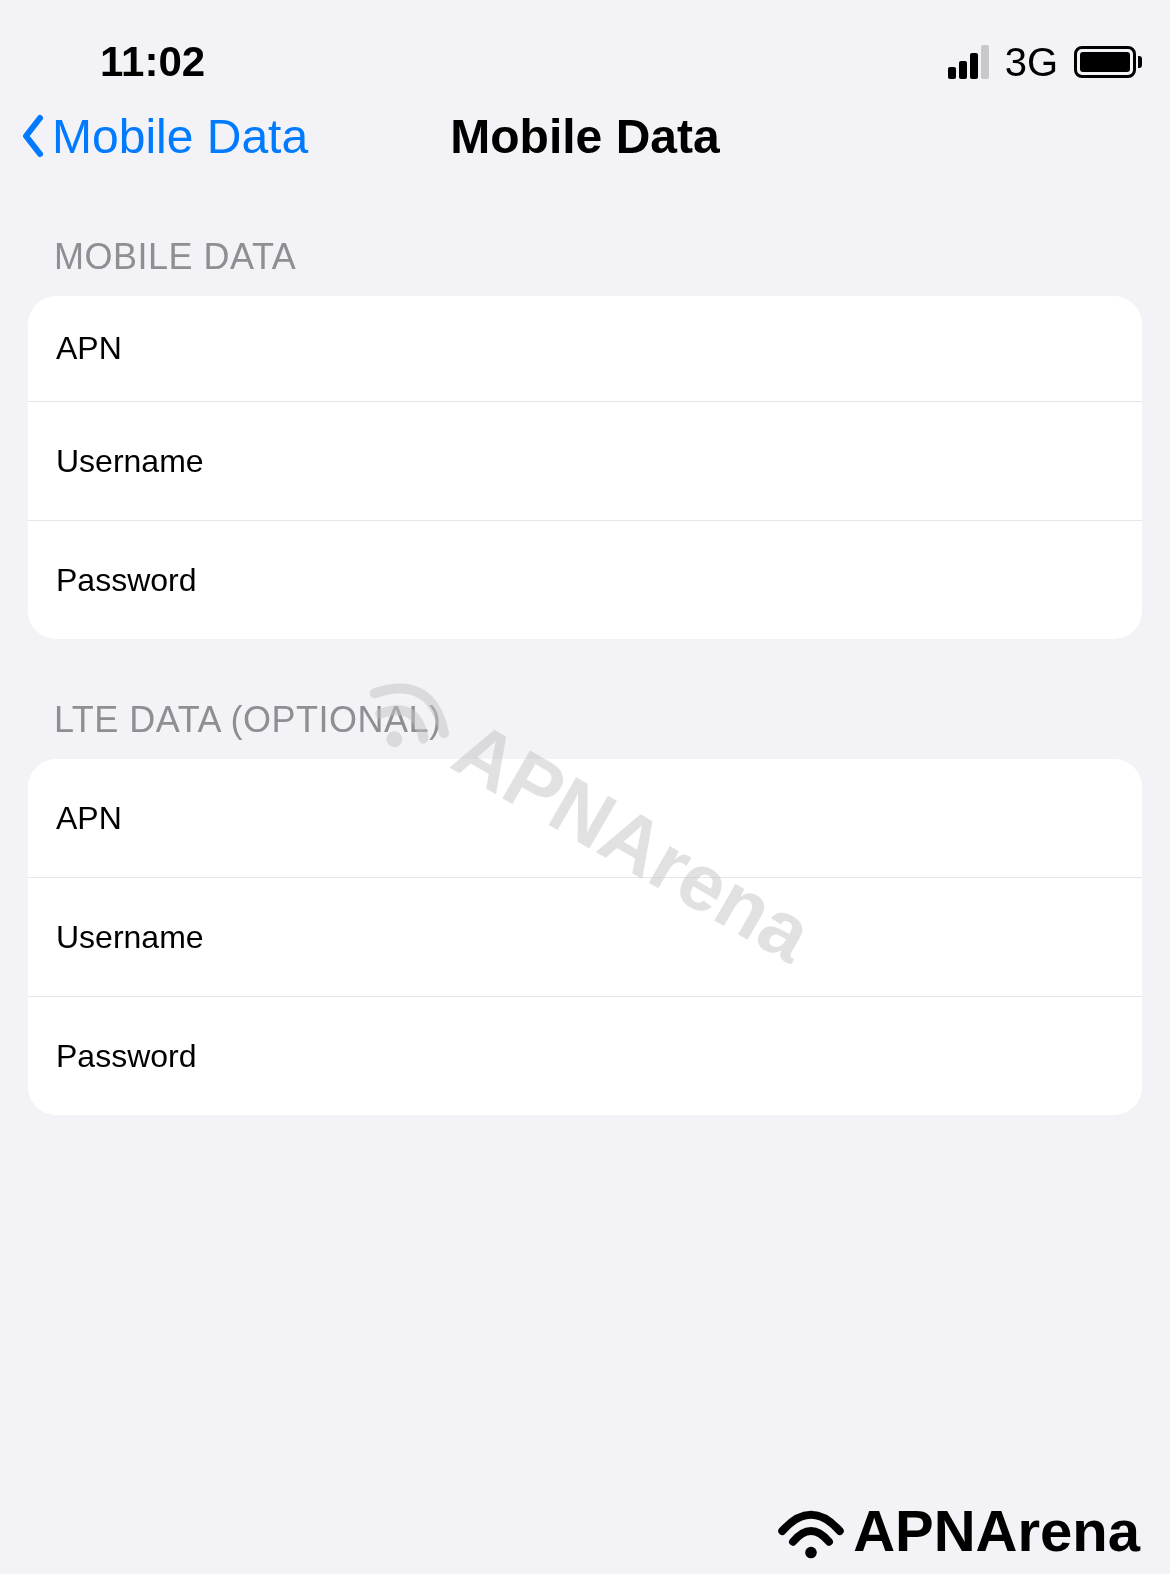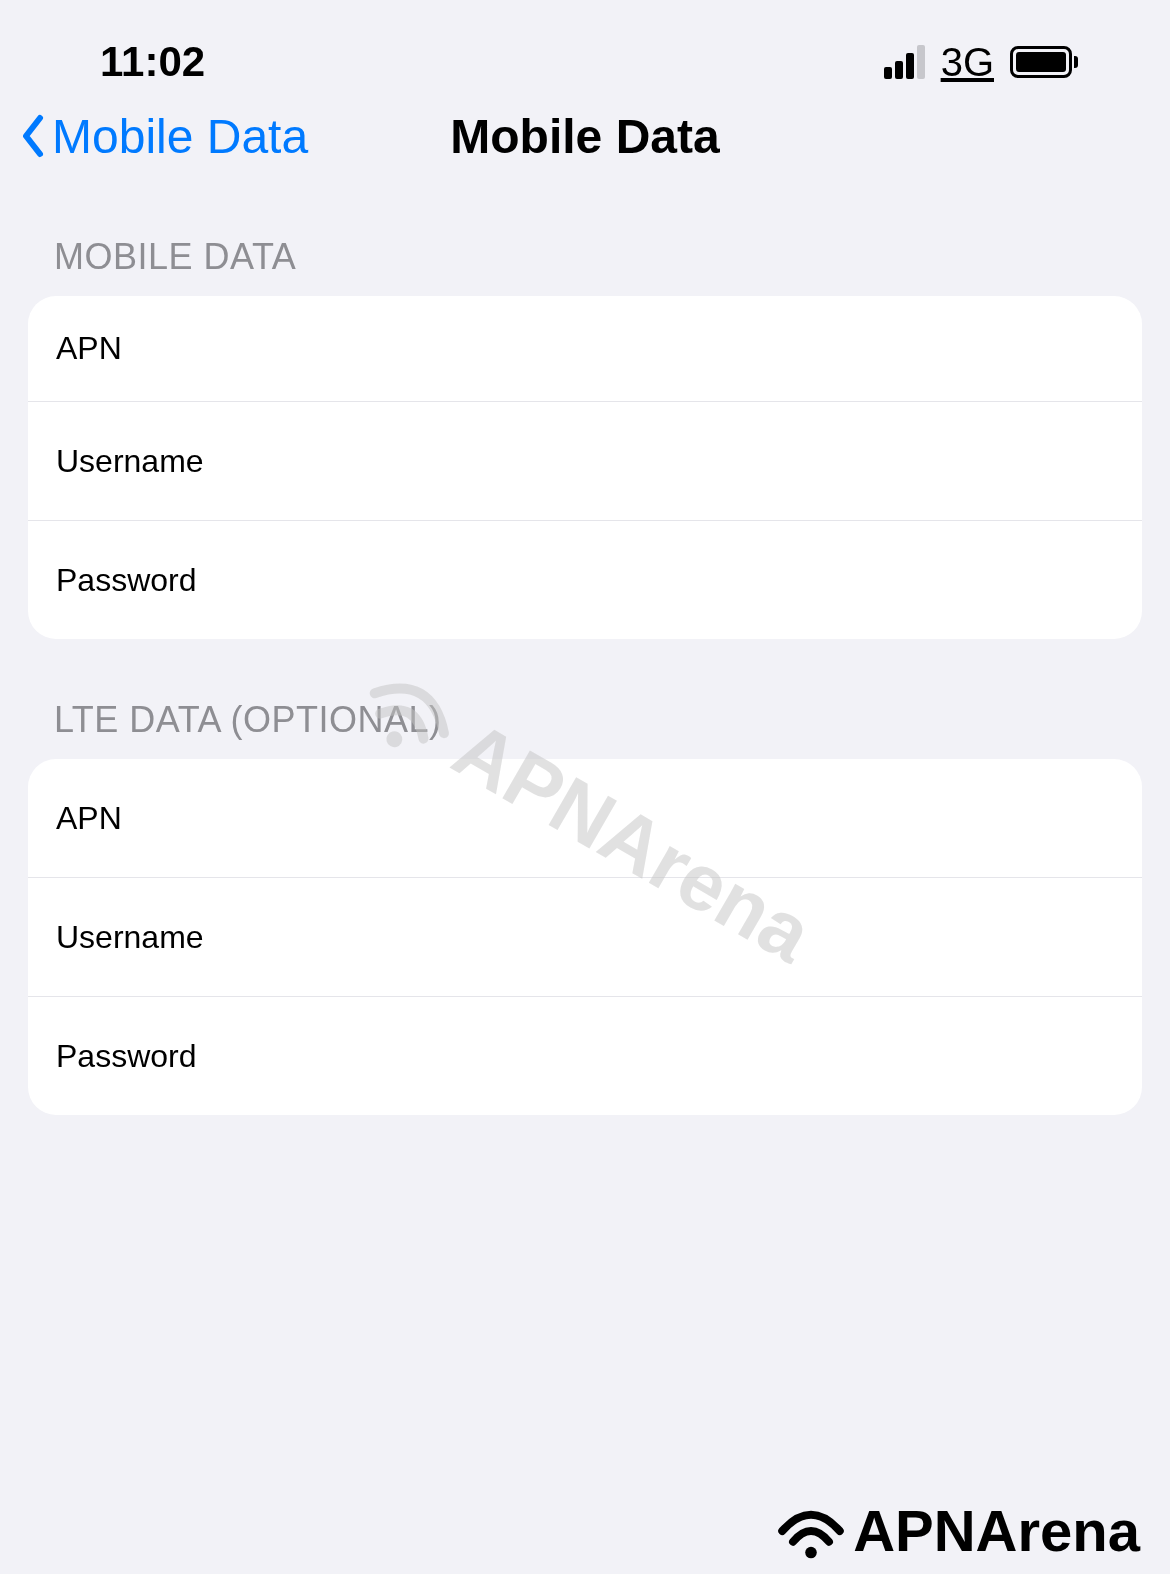--- a/index.html
+++ b/index.html
@@ -12,21 +12,21 @@
       width: 1170px;
       height: 1574px;
       background-color: #f2f2f7;
       position: relative;
       overflow: hidden;
     }
     .status-bar {
       display: flex;
       justify-content: space-between;
       align-items: center;
-      padding: 38px 92px 20px 100px;
+      padding: 38px 28px 20px 100px;
       font-size: 42px;
       font-weight: 600;
       color: #000;
     }
     .status-right {
       display: flex;
       align-items: center;
       gap: 12px;
     }
     .signal-bars {
@@ -43,21 +43,20 @@
       background-color: #c7c7cc;
     }
     .signal-bar:nth-child(1) { height: 12px; }
     .signal-bar:nth-child(2) { height: 18px; }
     .signal-bar:nth-child(3) { height: 26px; }
     .signal-bar:nth-child(4) { height: 34px; }
     .network-type {
       font-size: 40px;
       font-weight: 400;
       margin-left: 4px;
-      text-decoration: underline;
     }
     .battery {
       display: flex;
       align-items: center;
       margin-left: 4px;
     }
     .battery-body {
       width: 62px;
       height: 32px;
       border: 3px solid #000;

